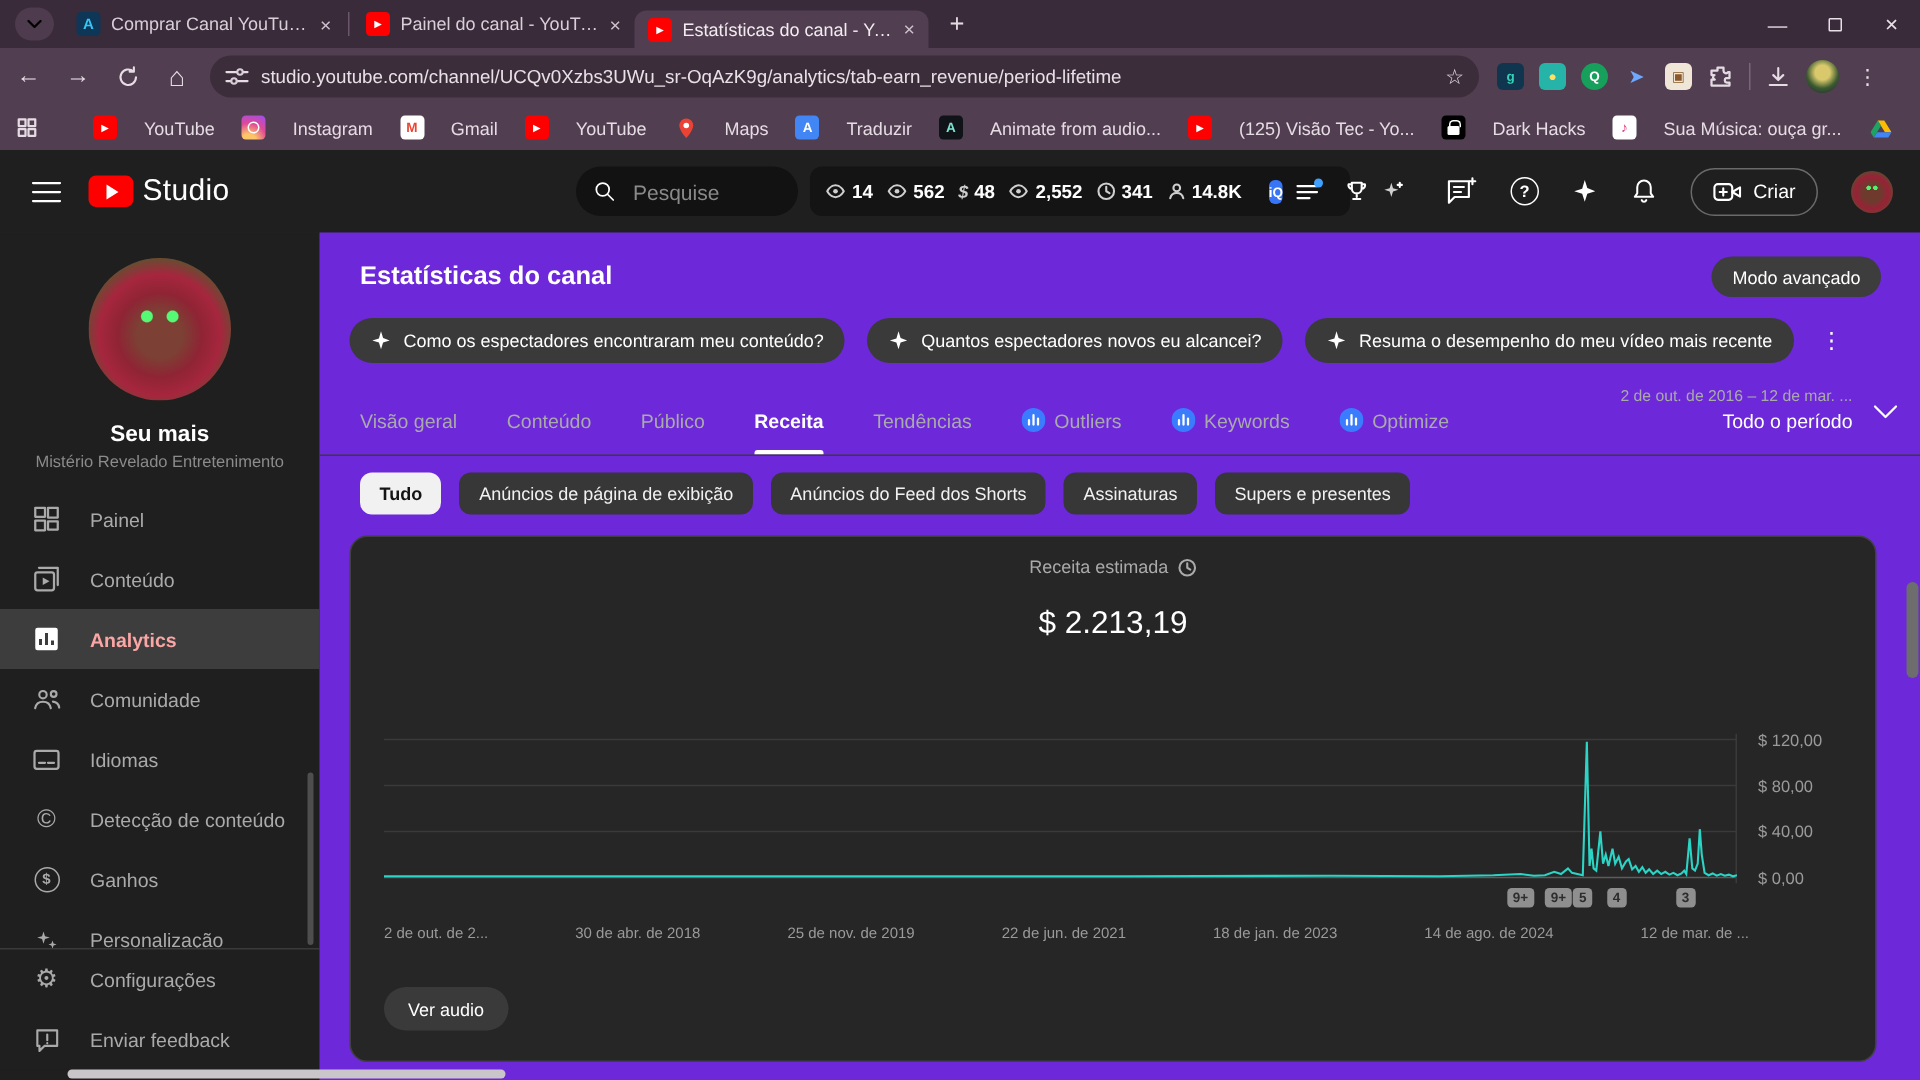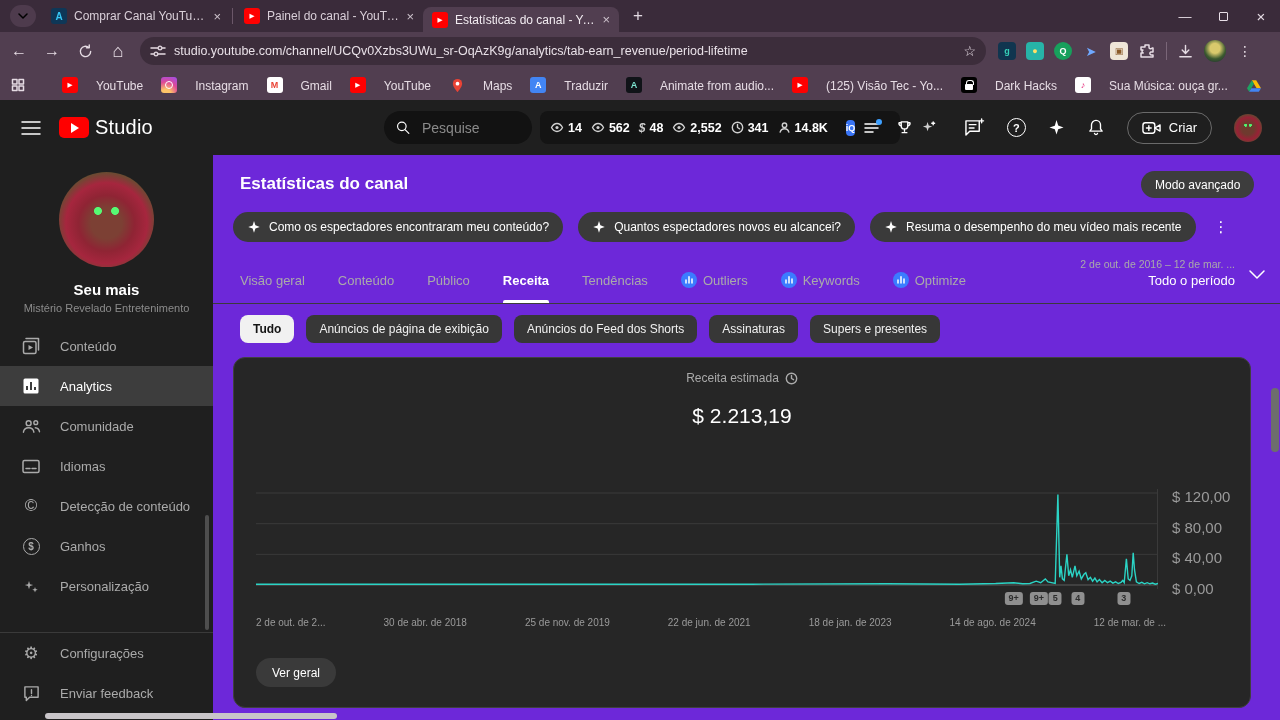--- a/index.html
+++ b/index.html
@@ -76,21 +76,21 @@
   
   .sidebar{left:0;top:155px;width:213px;height:565px;background:#1f1f1f;color:#aaa}
   .chavatar{position:absolute;left:59px;top:17px;width:95px;height:95px;border-radius:50%;background:
     radial-gradient(circle at 41% 41%,#56f973 0 4.5%,transparent 5.5%),
     radial-gradient(circle at 59% 41%,#56f973 0 4.5%,transparent 5.5%),
     radial-gradient(circle at 50% 54%,#7c4034 0 22%,#8f2434 40%,#a6263e 58%,#5c532f 76%,#31431f 90%,#24351c 100%)}
   .chname{position:absolute;left:0;top:126px;width:213px;text-align:center;color:#fff;font-size:15px;font-weight:700}
   .chsub{position:absolute;left:0;top:147px;width:213px;text-align:center;color:#8b8b8b;font-size:11px}
   .menu{position:absolute;left:0;top:171px;width:213px;height:306px;overflow:hidden}
   .mitem{height:40px;display:flex;align-items:center;gap:19px;padding-left:21px;font-size:13px;color:#aaa}
-  .mitem.active{background:#3d3d3d;color:#ffffff;font-weight:400}
+  .mitem.active{background:#3d3d3d;color:#fca5a5;font-weight:700}
   .micon{width:20px;height:20px;display:flex;align-items:center;justify-content:center;flex:none;font-size:17px}
   .circ${ }
   .circico{width:17px;height:17px;border:1.6px solid currentColor;border-radius:50%;display:flex;align-items:center;justify-content:center;font-size:10px;font-weight:600}
   .sfooter{position:absolute;left:0;top:477px;width:213px;border-top:1px solid #3a3a3a;background:#1f1f1f}
   .sscroll{position:absolute;left:205px;top:360px;width:4px;height:115px;background:#4e4e4e;border-radius:2px}
 
   
   .main{left:213px;top:155px;width:1067px;height:565px;background:#6d28d9;color:#fff}
   .pgtitle{position:absolute;left:27px;top:19px;font-size:17px;font-weight:700}
   .advmode{position:absolute;left:928px;top:16px;height:27px;background:#3d3d3d;border-radius:14px;display:flex;align-items:center;padding:0 14px;font-size:12px;font-weight:500}
@@ -109,21 +109,21 @@
   .tabdivider{position:absolute;left:0;right:0;top:148px;height:1px;background:#3b3b3b}
   .frow{position:absolute;left:27px;top:160px;display:flex;gap:12px}
   .fchip{height:28px;border-radius:8px;background:#373737;color:#f1f1f1;display:flex;align-items:center;padding:0 13px;font-size:12px;white-space:nowrap}
   .fchip.sel{background:#f1f1f1;color:#141414;font-weight:600}
 
   
   .card{position:absolute;left:20px;top:202px;width:1018px;height:351px;background:#262626;border:1px solid #404040;border-radius:12px}
   .ctitle{position:absolute;left:0;top:13px;width:100%;display:flex;justify-content:center;align-items:center;gap:6px;color:#aaa;font-size:12px}
   .cvalue{position:absolute;left:0;top:46px;width:100%;text-align:center;color:#fff;font-size:21px;font-weight:400}
   .plot{position:absolute;left:22px;top:131px;width:902px;height:100px}
-  .ylabels{position:absolute;left:938px;top:131px;width:70px;height:104px;color:#9a9a9a;font-size:15px}
+  .ylabels{position:absolute;left:938px;top:131px;width:70px;height:104px;color:#9a9a9a;font-size:11px}
   .ylabels div{position:absolute;left:0}
   .markers{position:absolute;left:22px;top:234px;width:902px;height:14px}
   .cmark{position:absolute;transform:translateX(-50%);background:#8f8f8f;color:#2d2d2d;font-size:9px;font-weight:700;border-radius:3px;padding:1px 4px;line-height:11px}
   .xlabels{position:absolute;left:22px;top:259px;width:910px;display:flex;justify-content:space-between;color:#9a9a9a;font-size:10px}
   .vermais{position:absolute;left:22px;top:300px;height:29px;background:#3a3a3a;border-radius:15px;display:flex;align-items:center;padding:0 16px;font-size:12px;font-weight:500;color:#fff}
 
   .vscroll{left:1271px;top:388px;width:8px;height:64px;background:#6d6d6d;border-radius:4px}
   .hscroll{left:45px;top:713px;width:292px;height:6px;background:#c9c5c9;border-radius:3px}
 
   .icn{stroke:currentColor;fill:none;stroke-width:1.5;stroke-linecap:round;stroke-linejoin:round}
@@ -379,20 +379,28 @@
   </div>
 
   <div class="sidebar abs">
     <div class="chavatar"></div>
     <div class="chname">Seu mais</div>
     <div class="chsub">Mistério Revelado Entretenimento</div>
     <div class="menu">
       <div class="mitem">
         <span class="micon">
           <svg width="18" height="18" viewBox="0 0 18 18">
+              <path class="icn" d="M1.5 1.5H8v6H1.5zM10 1.5h6.5V8H10zM1.5 10H8v6.5H1.5zM10 10.5h6.5V16H10z" stroke="currentColor" stroke-width="1.4"></path>
+            </svg>
+        </span>
+          <span>Painel</span>
+      </div>
+      <div class="mitem">
+        <span class="micon">
+          <svg width="18" height="18" viewBox="0 0 18 18">
               <path class="icn" d="M4 1.5h12.5V13" stroke="currentColor" stroke-width="1.4"></path>
               <rect x="1.5" y="4.5" width="12.5" height="12" rx="1.5" class="icn" stroke="currentColor" stroke-width="1.4"></rect>
               <path d="M6.5 8l4.5 2.5-4.5 2.5z" fill="currentColor"></path>
             </svg>
         </span>
           <span>Conteúdo</span>
       </div>
       <div class="mitem active">
         <span class="micon">
           <svg width="18" height="18" viewBox="0 0 18 18">
@@ -575,19 +583,19 @@
         </div>
       <div class="xlabels">
           <span>2 de out. de 2...</span>
           <span>30 de abr. de 2018</span>
           <span>25 de nov. de 2019</span>
           <span>22 de jun. de 2021</span>
           <span>18 de jan. de 2023</span>
           <span>14 de ago. de 2024</span>
           <span>12 de mar. de ...</span>
         </div>
-      <div class="vermais">Ver geral</div>
+      <div class="vermais">Ver audio</div>
     </div>
   </div>
 
   <div class="vscroll abs"></div>
   <div class="hscroll abs"></div>
 </div>
 
 </body></html>

